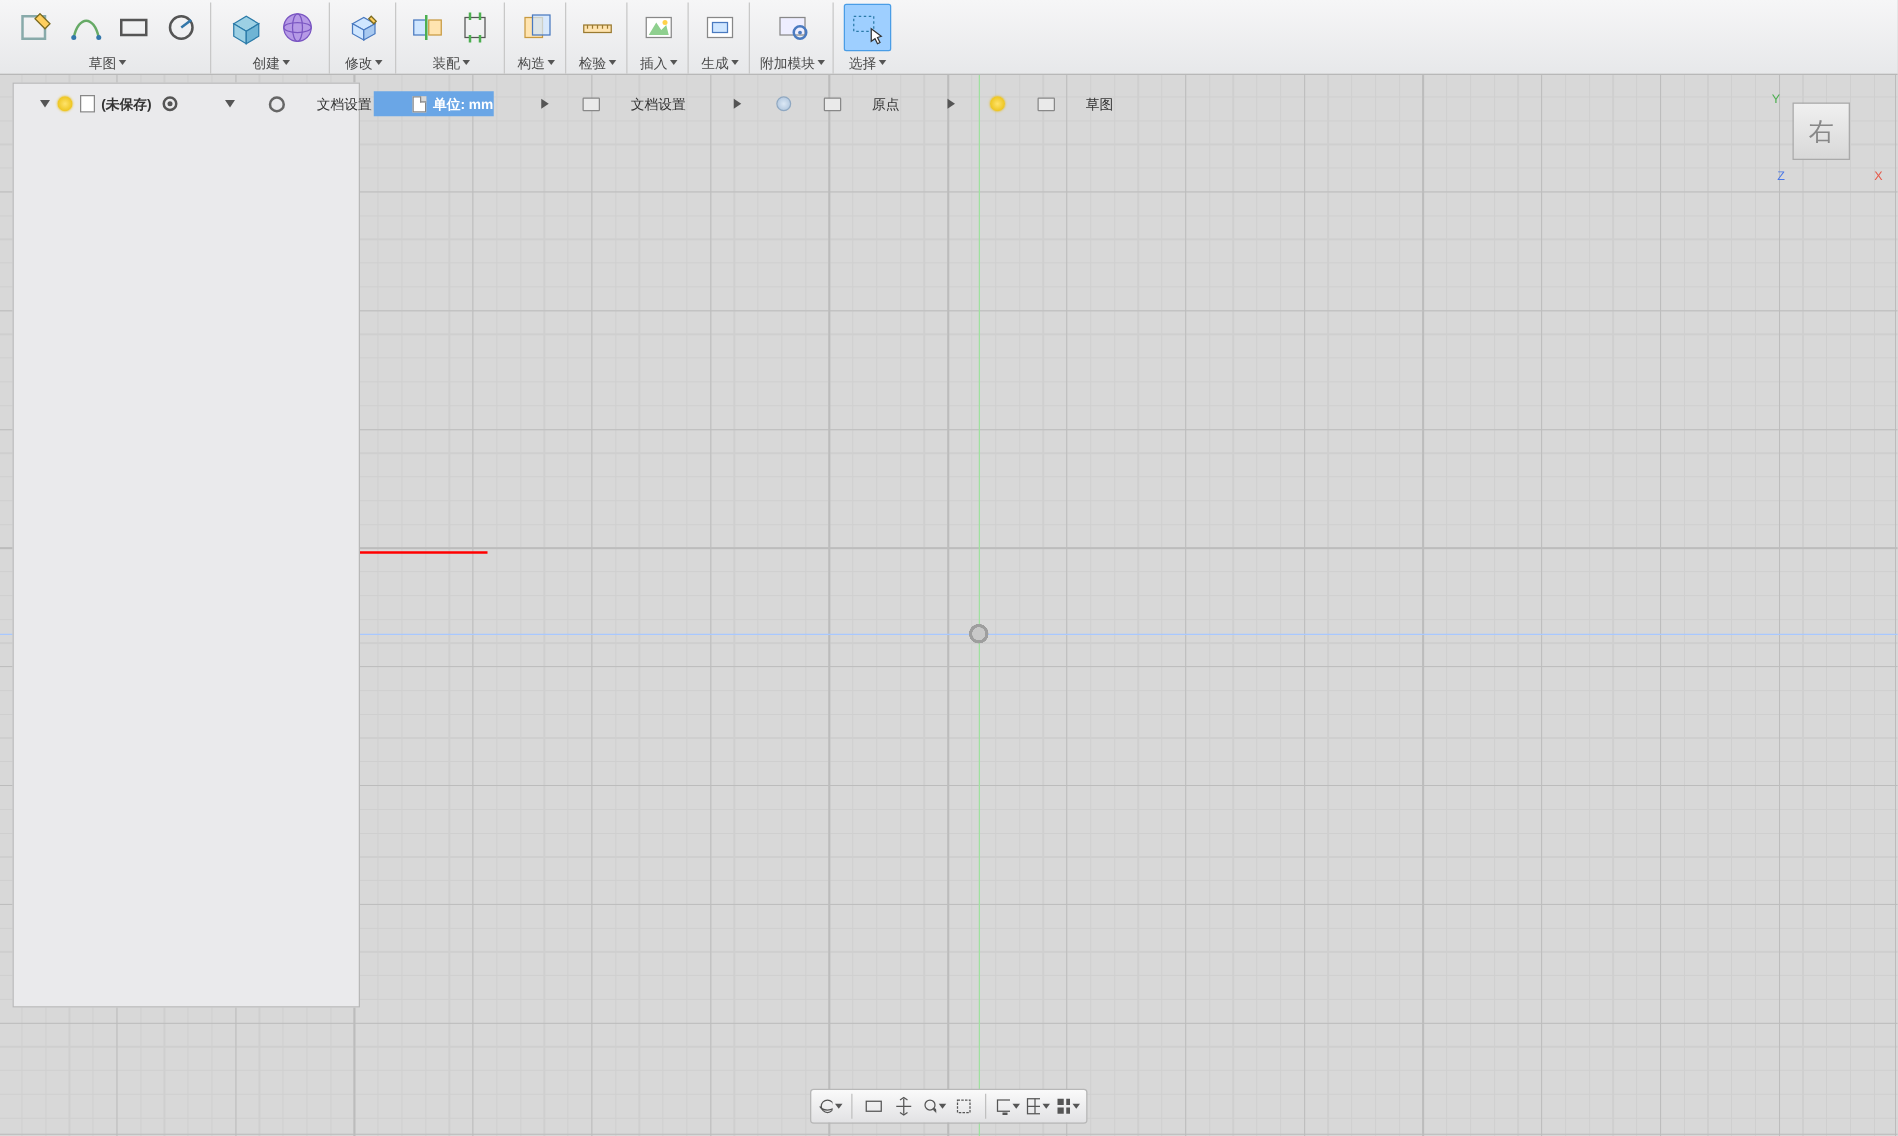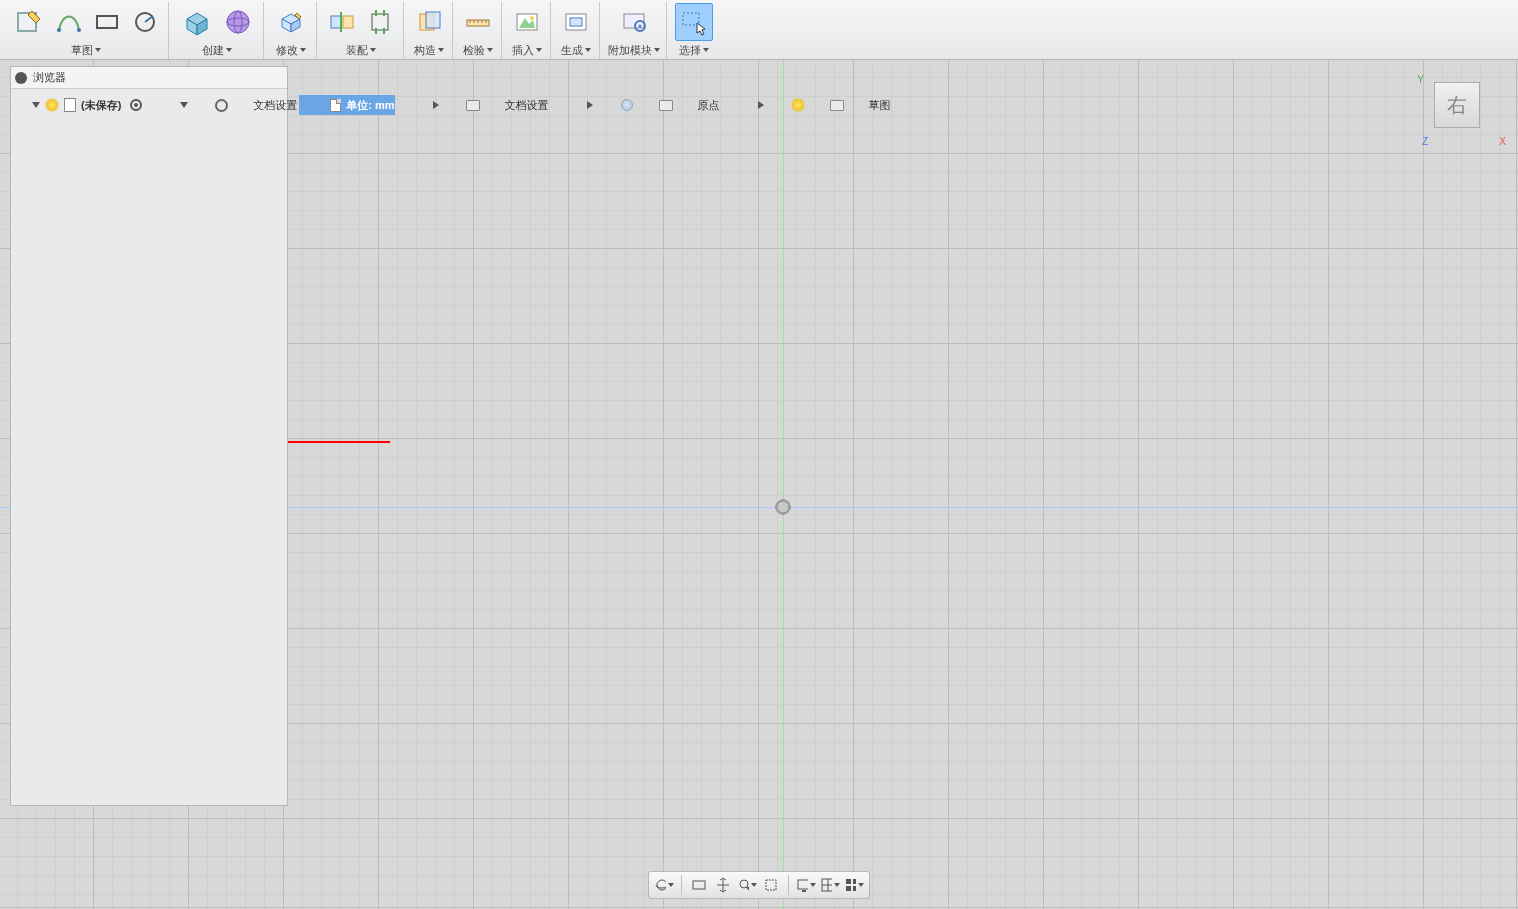--- a/index.html
+++ b/index.html
@@ -295,24 +295,20 @@
     <span>右</span>
   </div>
   <div class="axis-ind">
     <span class="y">Y</span>
     <span class="z">Z</span>
     <span class="x">X</span>
   </div>
 </div>
 
 <div class="browser">
-  <div class="browser-header">
-    <span class="dot"></span>
-    <span>浏览器</span>
-  </div>
   <div class="tree">
 
     <div class="row ind1">
       <span class="caret open"></span>
       <span class="ic">
           <span class="ic-bulb-on"></span>
         </span>
       <span class="ic">
           <span class="ic-doc"></span>
         </span>

